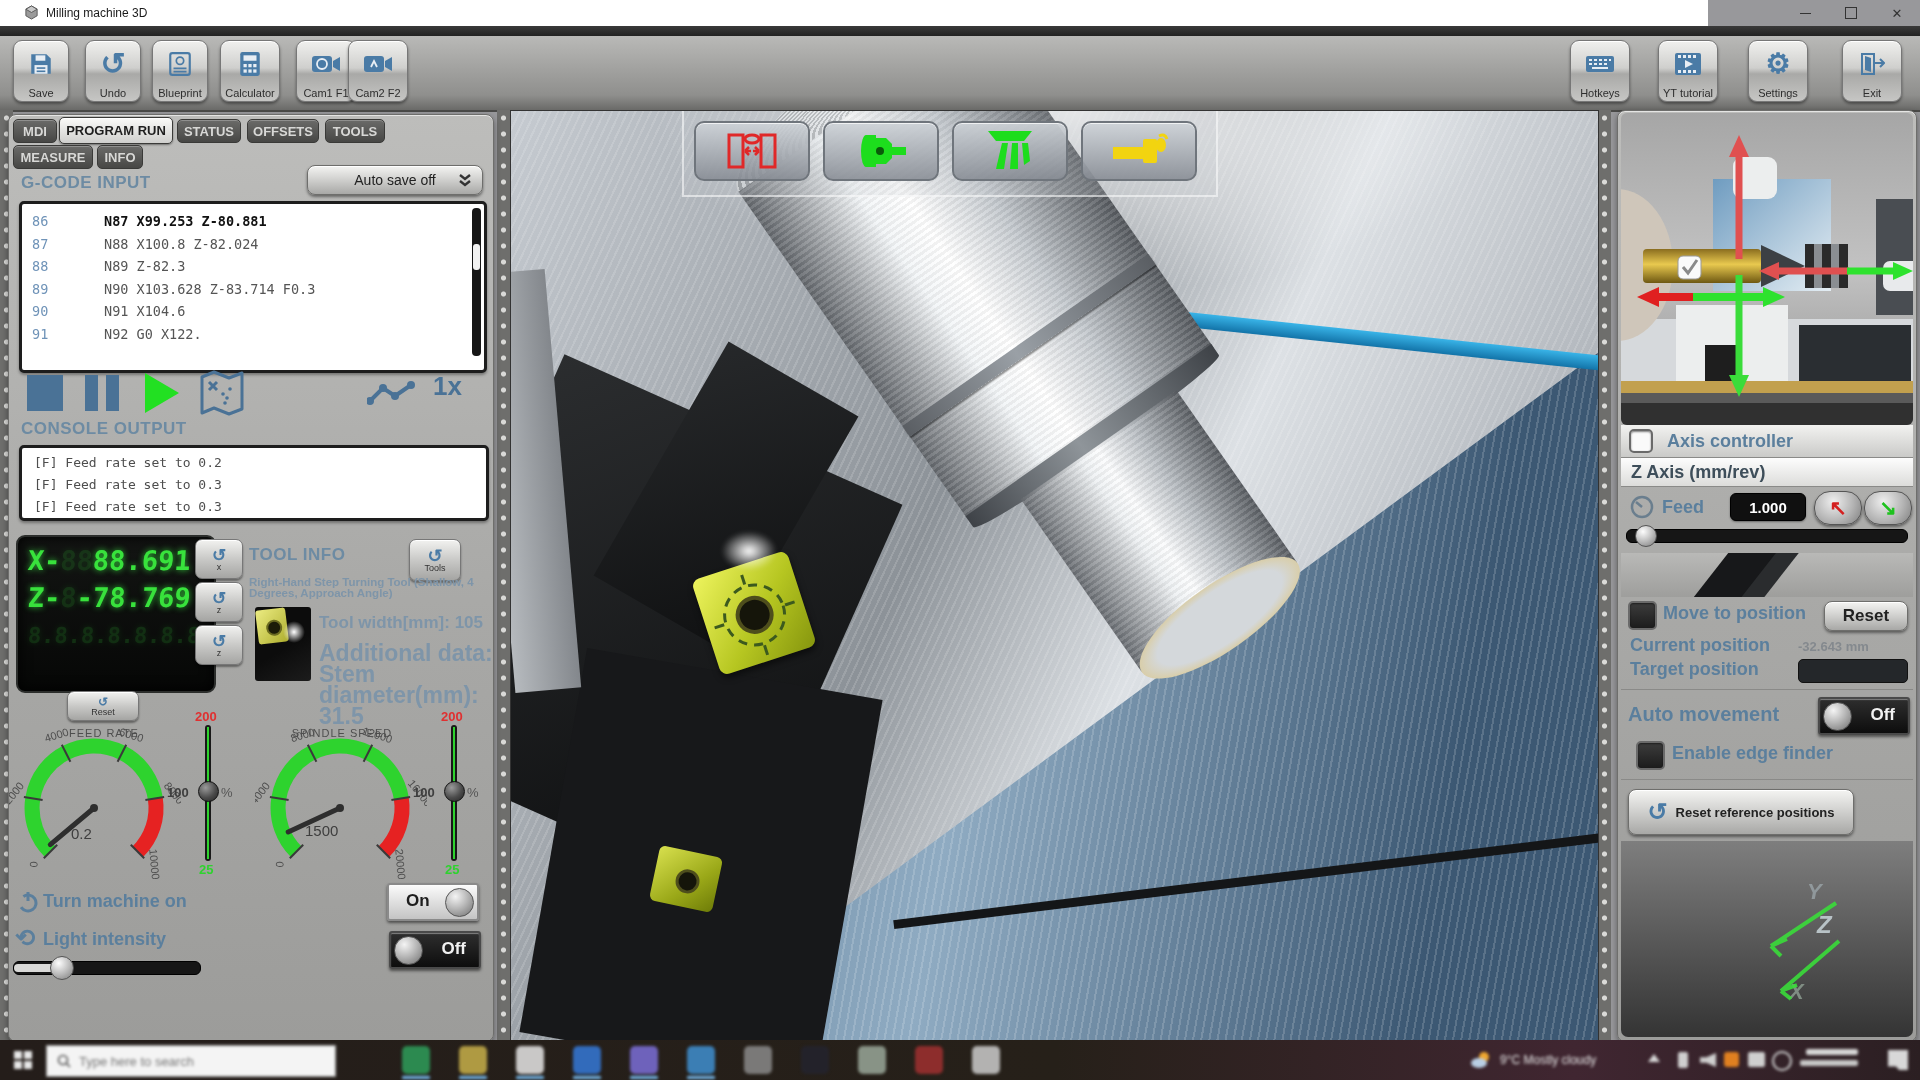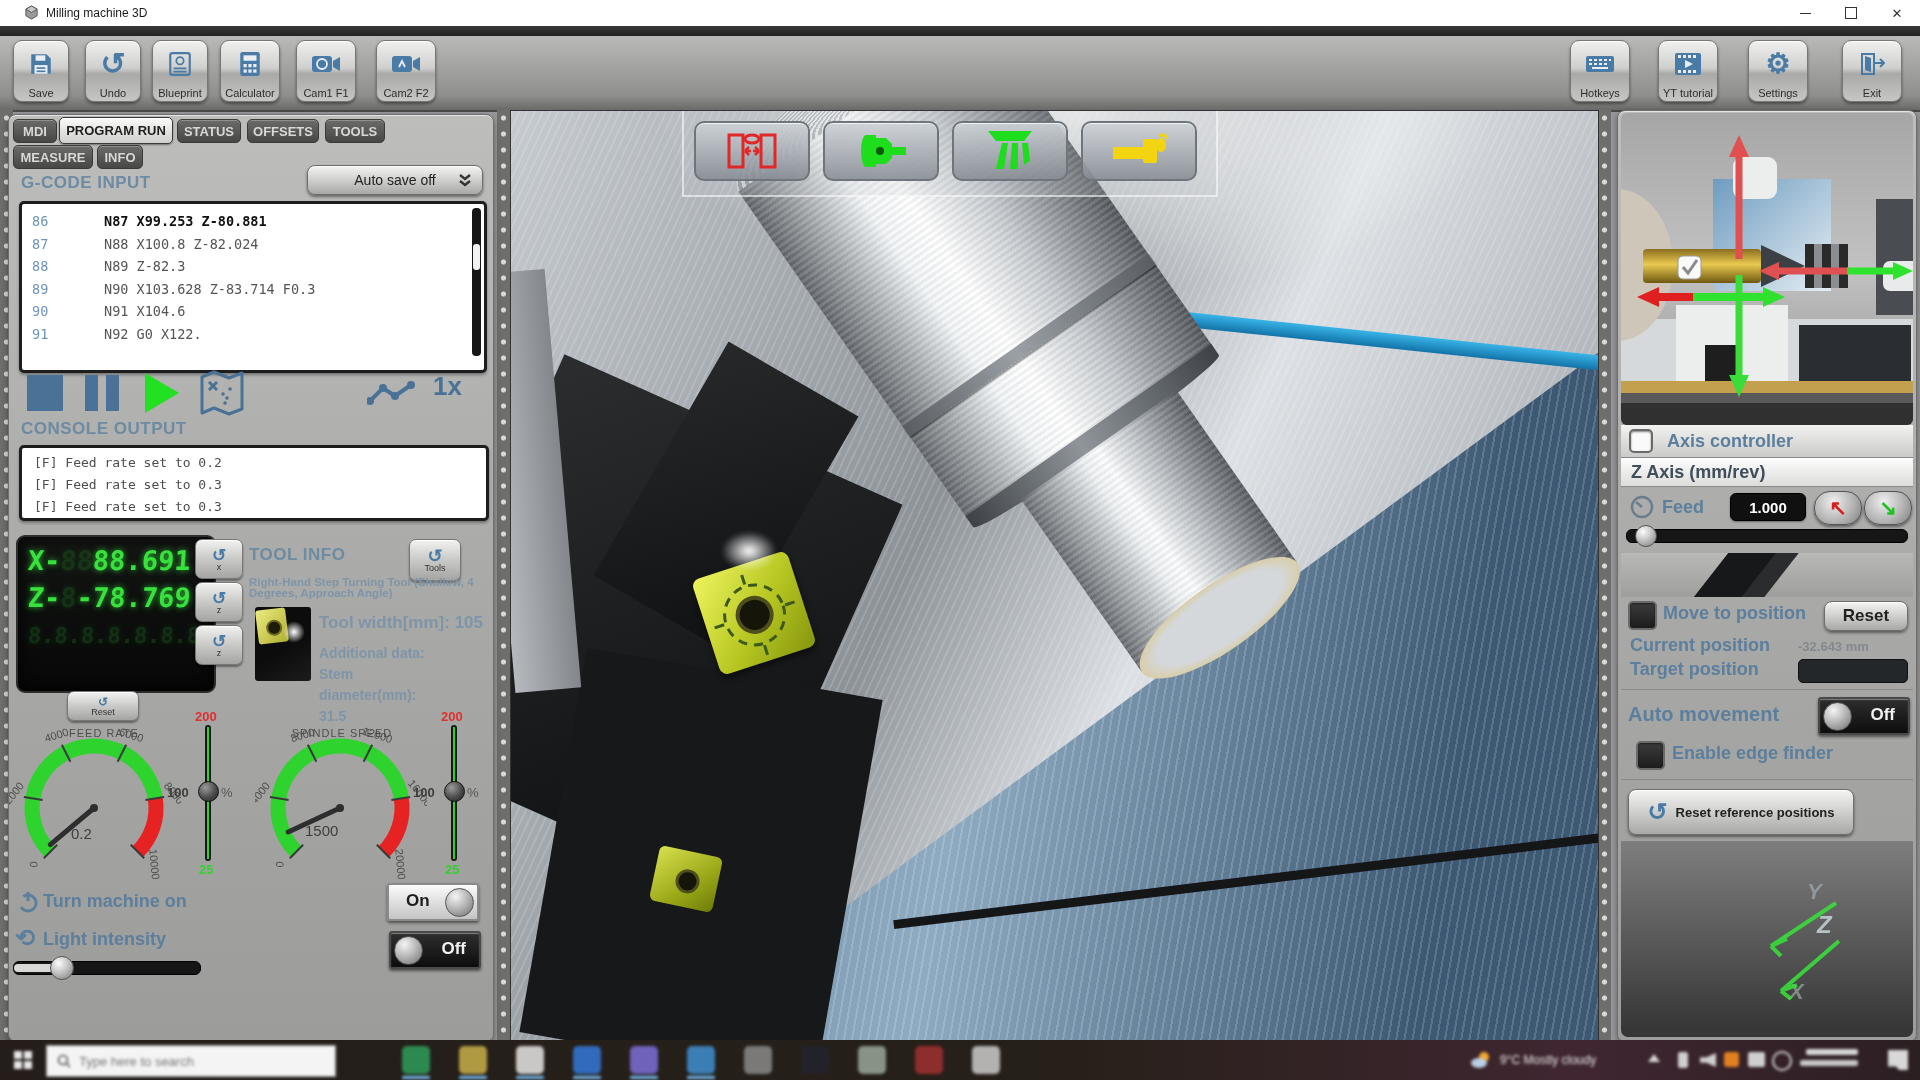--- a/index.html
+++ b/index.html
@@ -1,19 +1,19 @@
 <!DOCTYPE html>
 <html><head>
 <meta charset="utf-8">
 <style>
   html,body{margin:0;padding:0;background:#000;}
   #app{position:relative;width:1920px;height:1080px;overflow:hidden;font-family:"Liberation Sans",sans-serif;background:#98989b;-webkit-user-select:none;}
   .abs{position:absolute;}
   
-  .titlebar{left:0;top:0;width:1920px;height:26px;background:#ffffff;border-bottom:1px solid #cfcfcf;}
+  .titlebar{left:0;top:0;width:1708px;height:26px;background:#ffffff;border-bottom:1px solid #cfcfcf;}
   .apptitle{left:46px;top:6px;font-size:12px;color:#1a1a1a;}
   .appico{left:24px;top:5px;width:15px;height:15px;}
   .winbtn{top:0;width:46px;height:26px;display:flex;align-items:center;justify-content:center;color:#333;font-size:13px;}
   .minglyph{width:11px;height:1px;background:#333;}
   .maxglyph{width:10px;height:10px;border:1px solid #333;}
   
   .darkstrip{left:0;top:26px;width:1920px;height:10px;background:linear-gradient(180deg,#3a3a3a,#222);}
   .toolstrip{left:0;top:36px;width:1920px;height:74px;background:linear-gradient(180deg,#b9b9b7,#8f8f8d 80%,#6a6a68);border-bottom:2px solid #4a4a48;}
   .tbtn{top:40px;width:54px;height:58px;border-radius:9px;border:1px solid #777;background:linear-gradient(180deg,#f0f0ee,#cfcfcd 45%,#a9a9a7 55%,#c6c6c4);box-shadow:inset 0 1px 0 #fff,0 2px 3px rgba(0,0,0,.4);display:flex;flex-direction:column;align-items:center;justify-content:flex-end;padding-bottom:2px;cursor:pointer;}
   .tbtn .lbl{font-size:11px;color:#2e2e2e;white-space:nowrap;}
@@ -163,21 +163,21 @@
   <div class="abs tbtn wide" style="left:296px;">
     <div class="ic">
         <svg width="30" height="22" viewBox="0 0 30 22">
           <rect x="1" y="3" width="20" height="16" rx="3" fill="#4a7ba6"></rect>
           <circle cx="11" cy="11" r="5" fill="none" stroke="#e8eef4" stroke-width="1.8"></circle>
           <path d="M22 8 L29 4 V18 L22 14 Z" fill="#4a7ba6"></path>
         </svg>
       </div>
     <div class="lbl">Cam1 F1</div>
   </div>
-  <div class="abs tbtn wide" style="left:376px;align-items:center;">
+  <div class="abs tbtn wide" style="left:348px;align-items:center;">
     <div class="ic">
         <svg width="30" height="22" viewBox="0 0 30 22">
           <rect x="1" y="3" width="20" height="16" rx="3" fill="#4a7ba6"></rect>
           <path d="M8 14 L11 8 L14 14" fill="none" stroke="#e8eef4" stroke-width="1.8"></path>
           <path d="M22 8 L29 4 V18 L22 14 Z" fill="#4a7ba6"></path>
         </svg>
       </div>
     <div class="lbl">Cam2 F2</div>
   </div>
 
@@ -345,21 +345,21 @@
         <div class="sub">Tools</div>
       </div>
     <div class="abs toolblue" style="left:240px;top:462px;width:238px;font-size:11.5px;line-height:11px;">Right-Hand Step Turning Tool (Shallow, 4 Degrees, Approach Angle)</div>
     <div class="abs" style="left:246px;top:492px;width:56px;height:74px;background:linear-gradient(150deg,#0c0c0c 55%,#1c1c1c);border-radius:3px;">
       <div class="abs" style="left:2px;top:2px;width:30px;height:34px;background:linear-gradient(135deg,#ecec82,#aeae2e);transform:rotate(-7deg);border-radius:3px;">
         <div class="abs" style="left:9px;top:11px;width:12px;height:12px;border-radius:50%;background:#1c1c08;border:2px solid #6a6a20;"></div>
       </div>
       <div class="abs" style="left:28px;top:14px;width:22px;height:22px;border-radius:50%;background:radial-gradient(circle,#fff,rgba(255,255,255,0) 70%);"></div>
     </div>
     <div class="abs toolblue" style="left:310px;top:498px;font-size:17px;">Tool width[mm]: 105</div>
-    <div class="abs toolblue" style="left:310px;top:528px;font-size:14px;line-height:21px;">
+    <div class="abs toolblue" style="left:310px;top:528px;font-size:23px;line-height:21px;">
       <div>Additional data:</div>
         <div>Stem</div>
         <div>diameter(mm):</div>
         <div>31.5</div>
     </div>
 
     <div class="abs smbtn" style="left:58px;top:576px;width:70px;height:28px;flex-direction:column;">
         <div style="font-size:12px;line-height:11px;font-weight:bold;">↺</div>
         <div class="sub">Reset</div>
       </div>

